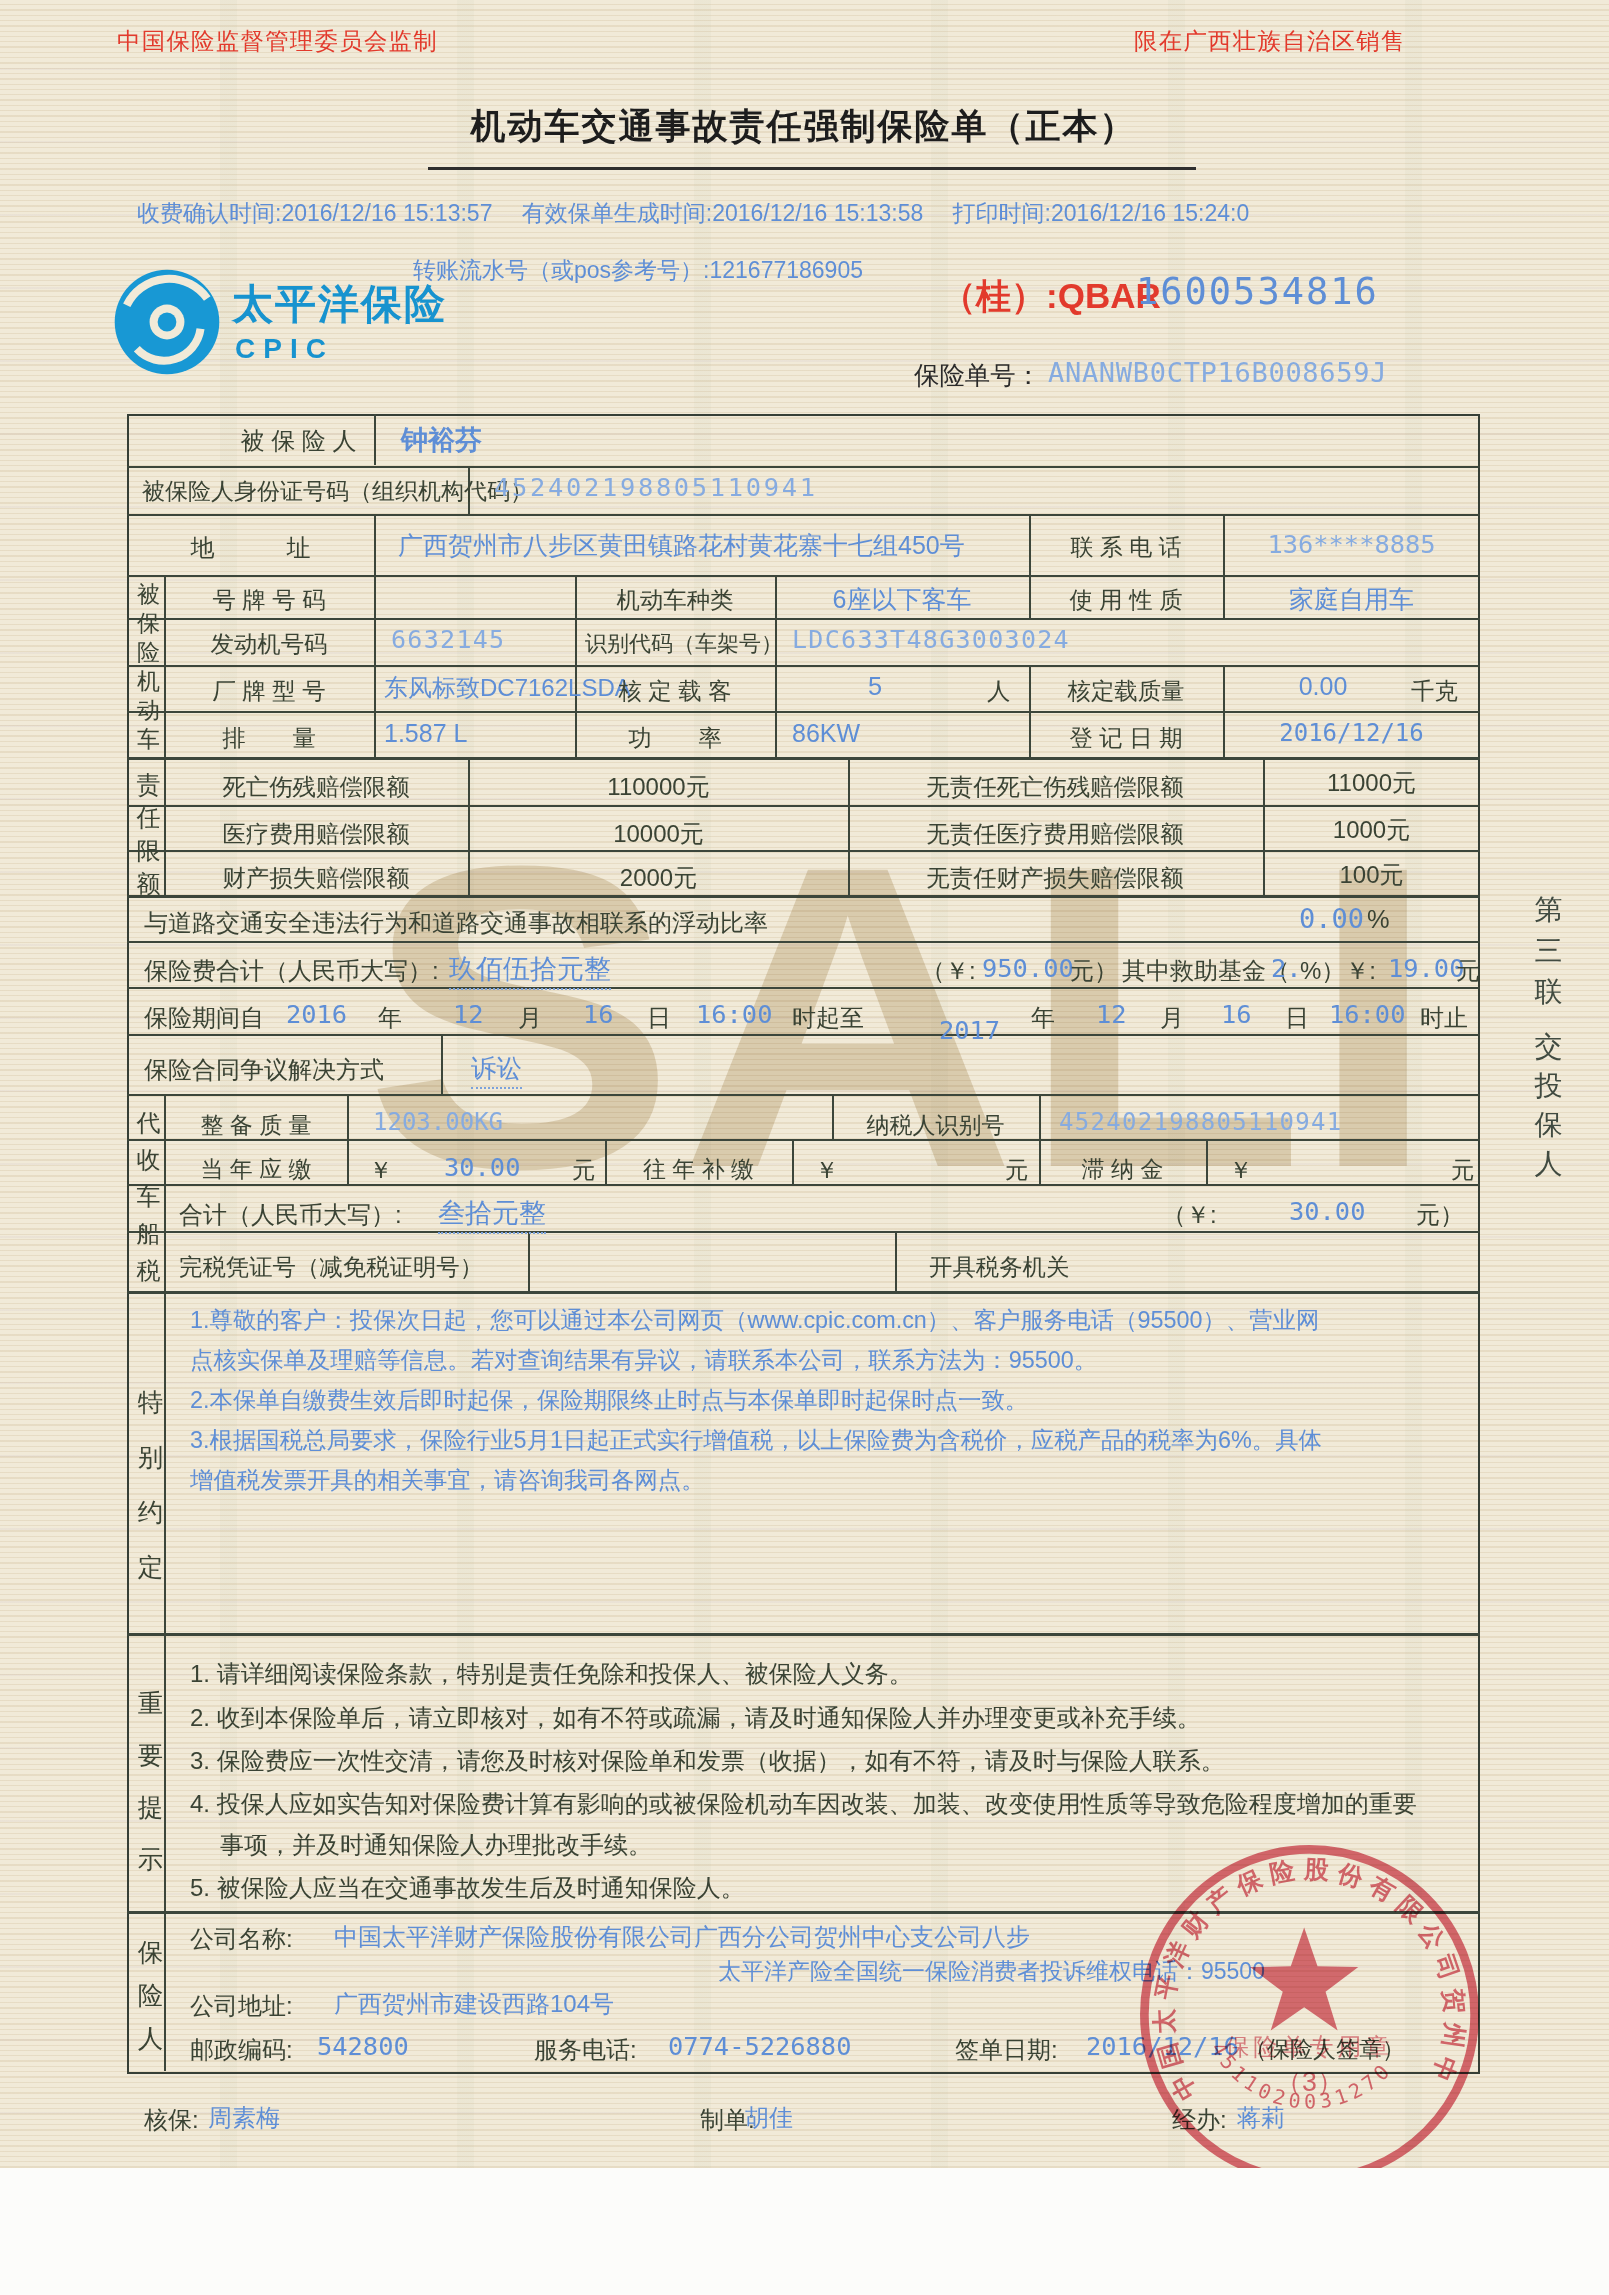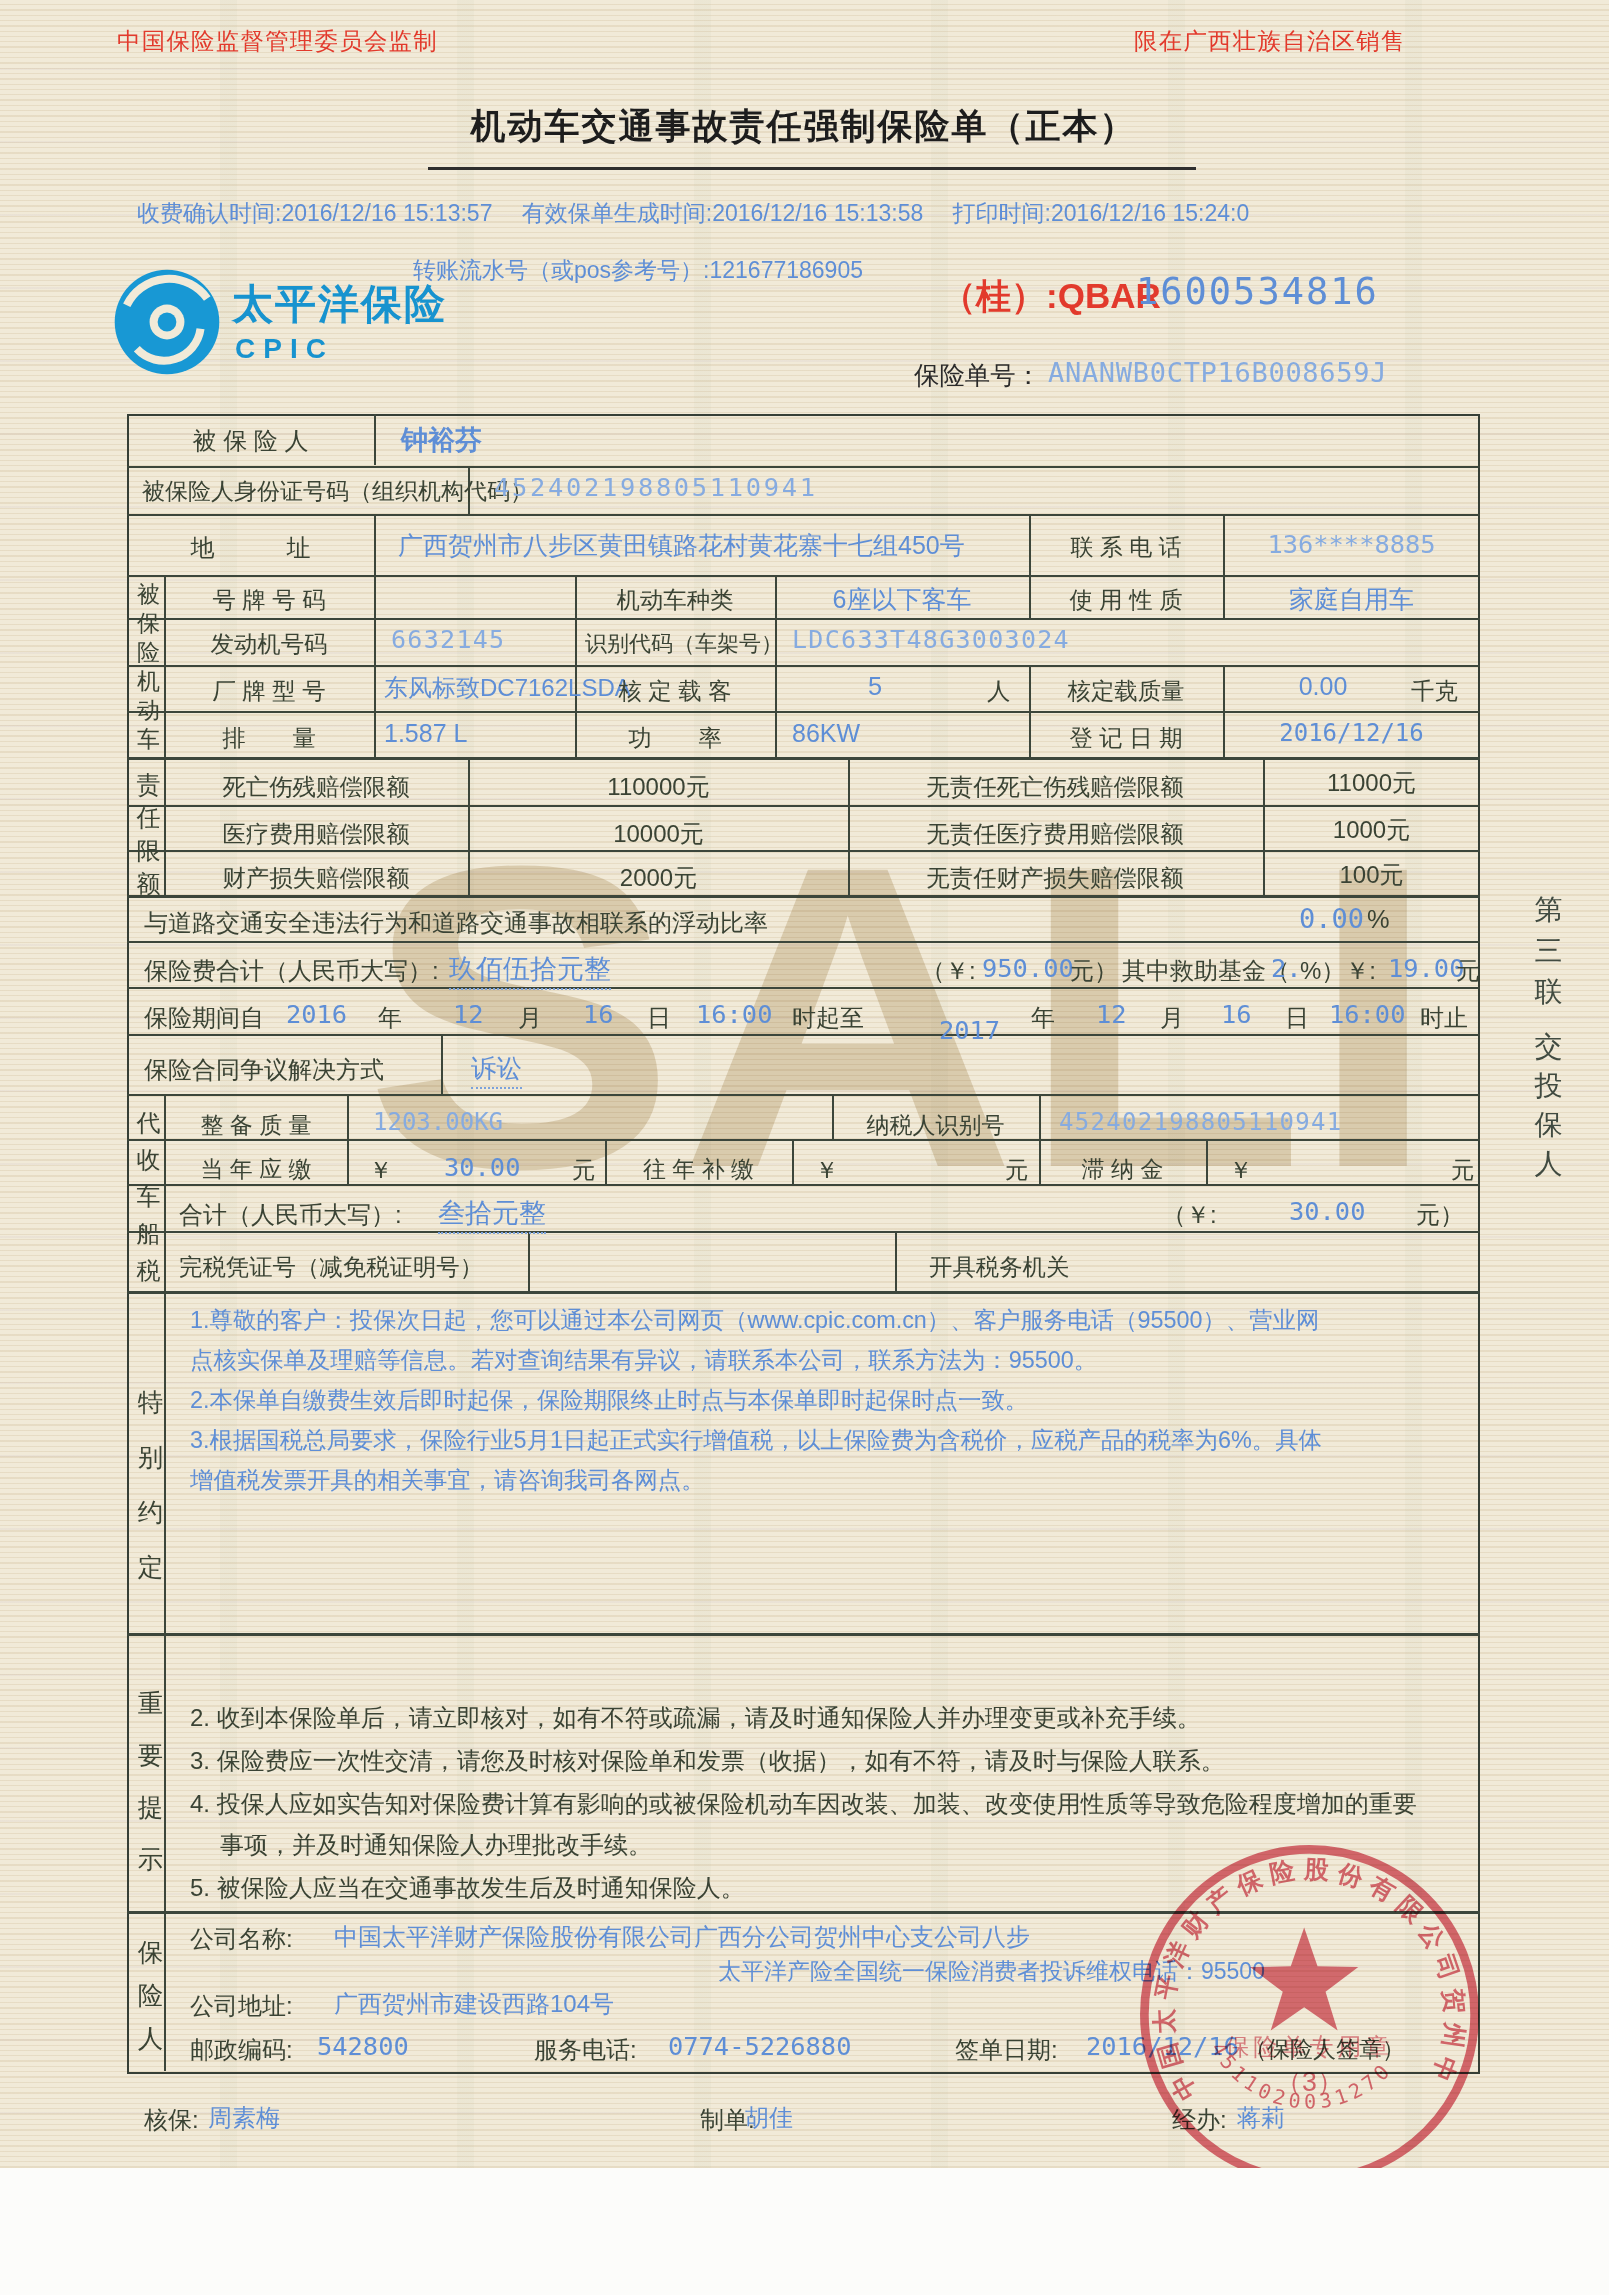--- a/index.html
+++ b/index.html
@@ -110,21 +110,21 @@
     <div class="vl" style="left:1039px;top:1094px;height:90px;"></div>
     <div class="vl" style="left:605px;top:1139px;height:45px;"></div>
     <div class="vl" style="left:792px;top:1139px;height:45px;"></div>
     <div class="vl" style="left:1206px;top:1139px;height:45px;"></div>
     <div class="vl" style="left:528px;top:1231px;height:60px;"></div>
     <div class="vl" style="left:895px;top:1231px;height:60px;"></div>
   </div>
 
   <div id="content">
 
-    <div class="t c" style="left:127px;top:425px;width:247px;font-size:24px;">被 保 险 人</div>
+    <div class="t c" style="left:127px;top:425px;width:247px;font-size:24px;padding-left:48px;">被 保 险 人</div>
     <div class="t b" style="left:401px;top:422px;font-size:27px;font-weight:bold;">钟裕芬</div>
     <div class="t" style="left:142px;top:476px;font-size:23px;">被保险人身份证号码（组织机构代码）</div>
     <div class="t lb m" style="left:494px;top:472px;font-size:25.4px;letter-spacing:2.7px;">452402198805110941</div>
     <div class="t c" style="left:127px;top:532px;width:247px;font-size:24px;">地　　　址</div>
     <div class="t b" style="left:398px;top:529px;font-size:25px;">广西贺州市八步区黄田镇路花村黄花寨十七组450号</div>
     <div class="t c" style="left:1029px;top:532px;width:194px;font-size:23px;">联 系 电 话</div>
     <div class="t c lb m" style="left:1223px;top:529px;width:257px;font-size:25.4px;">136****8885</div>
 
     <div class="t vert" style="left:135px;top:580px;width:27px;font-size:23px;line-height:29px;">被保险机动车</div>
     <div class="t c" style="left:164px;top:584px;width:210px;font-size:23.4px;">号 牌 号 码</div>
@@ -236,20 +236,21 @@
     <div class="t" style="left:929px;top:1251px;font-size:23.4px;">开具税务机关</div>
 
     <div class="t vert" style="left:137px;top:1375px;width:27px;font-size:25.4px;line-height:55px;">特别约定</div>
     <div class="t b" style="left:190px;top:1304px;font-size:23.4px;">1.尊敬的客户：投保次日起，您可以通过本公司网页（www.cpic.com.cn）、客户服务电话（95500）、营业网</div>
     <div class="t b" style="left:190px;top:1344px;font-size:23.4px;">点核实保单及理赔等信息。若对查询结果有异议，请联系本公司，联系方法为：95500。</div>
     <div class="t b" style="left:190px;top:1384px;font-size:23.4px;">2.本保单自缴费生效后即时起保，保险期限终止时点与本保单即时起保时点一致。</div>
     <div class="t b" style="left:190px;top:1424px;font-size:23.4px;">3.根据国税总局要求，保险行业5月1日起正式实行增值税，以上保险费为含税价，应税产品的税率为6%。具体</div>
     <div class="t b" style="left:190px;top:1464px;font-size:23.4px;">增值税发票开具的相关事宜，请咨询我司各网点。</div>
 
     <div class="t vert" style="left:137px;top:1677px;width:27px;font-size:25.4px;line-height:52px;">重要提示</div>
+    <div class="t" style="left:190px;top:1658px;font-size:24px;">1. 请详细阅读保险条款，特别是责任免除和投保人、被保险人义务。</div>
     <div class="t" style="left:190px;top:1702px;font-size:24px;">2. 收到本保险单后，请立即核对，如有不符或疏漏，请及时通知保险人并办理变更或补充手续。</div>
     <div class="t" style="left:190px;top:1745px;font-size:24px;">3. 保险费应一次性交清，请您及时核对保险单和发票（收据），如有不符，请及时与保险人联系。</div>
     <div class="t" style="left:190px;top:1788px;font-size:24px;">4. 投保人应如实告知对保险费计算有影响的或被保险机动车因改装、加装、改变使用性质等导致危险程度增加的重要</div>
     <div class="t" style="left:220px;top:1829px;font-size:24px;">事项，并及时通知保险人办理批改手续。</div>
     <div class="t" style="left:190px;top:1872px;font-size:24px;">5. 被保险人应当在交通事故发生后及时通知保险人。</div>
 
     <div class="t vert" style="left:137px;top:1931px;width:27px;font-size:25.4px;line-height:43px;">保险人</div>
     <span class="t" style="left:190px;top:1923px;font-size:24px;">公司名称:</span>
     <span class="t b" style="left:334px;top:1921px;font-size:24px;">中国太平洋财产保险股份有限公司广西分公司贺州中心支公司八步</span>
     <div class="t b" style="left:718px;top:1956px;font-size:23px;">太平洋产险全国统一保险消费者投诉维权电话：95500</div>

